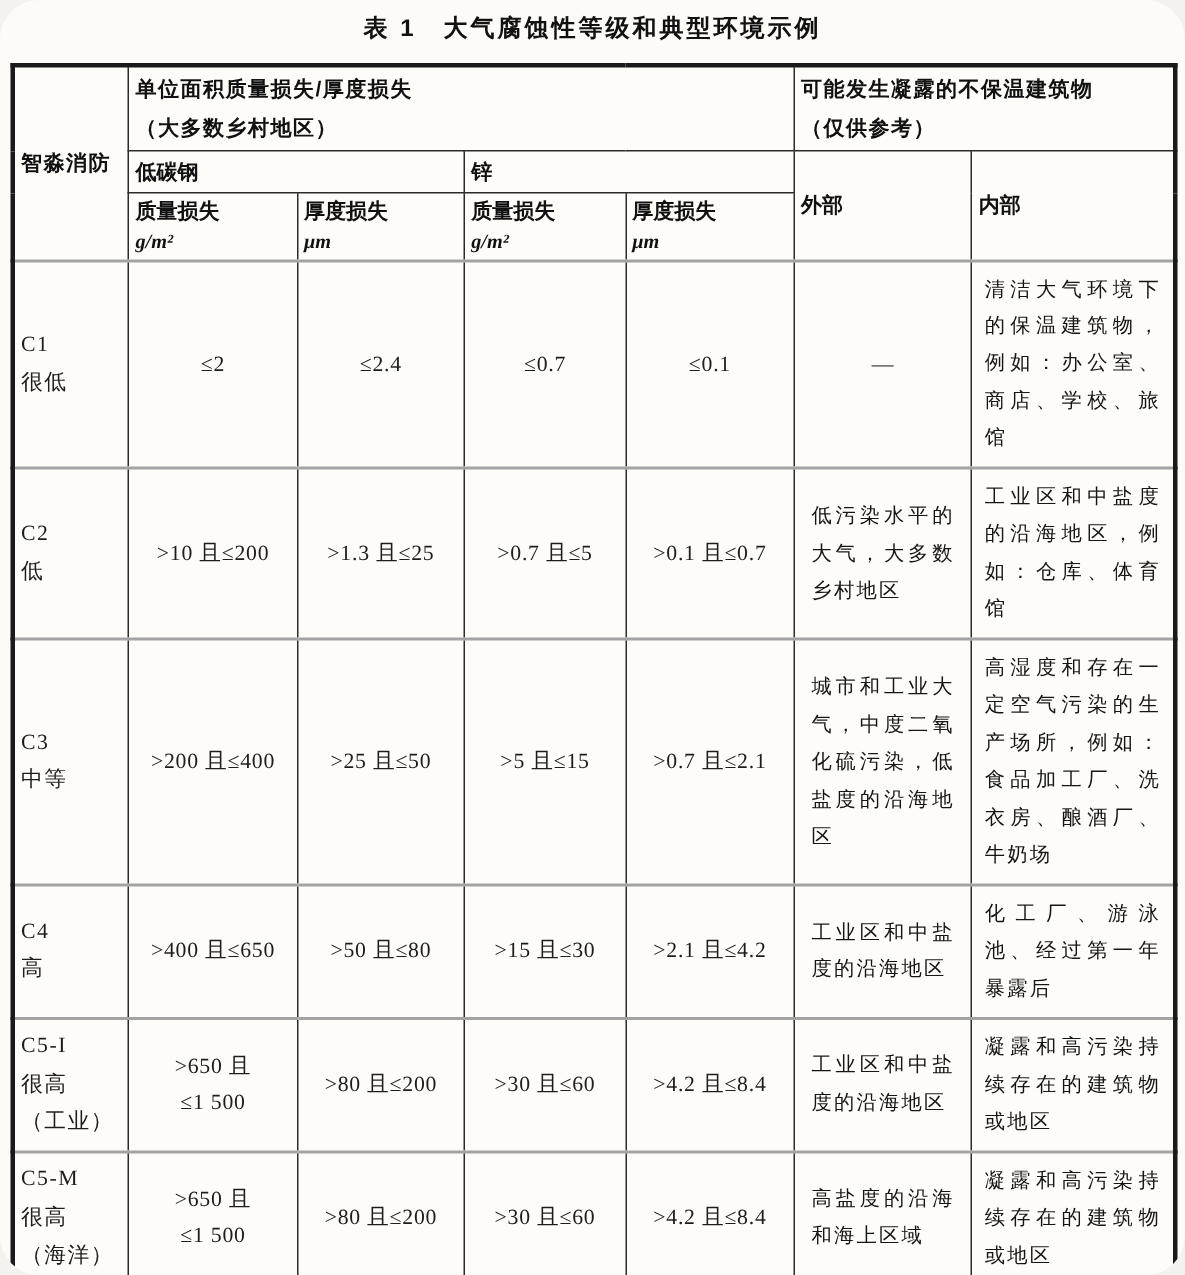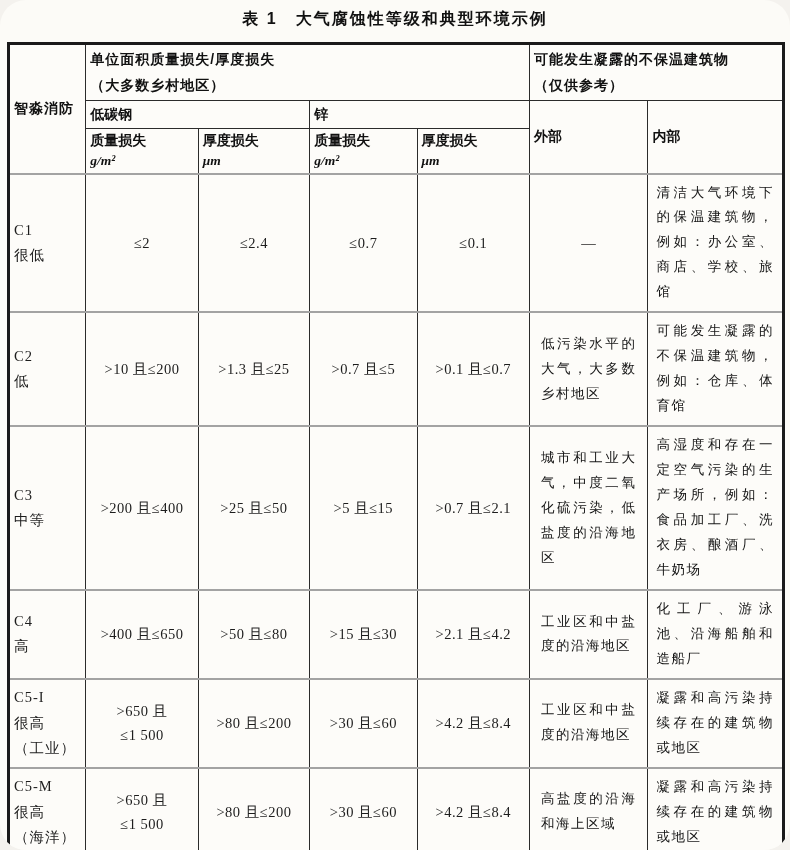--- a/index.html
+++ b/index.html
@@ -122,41 +122,41 @@
         <td class="env env-int">清洁大气环境下的保温建筑物，例如：办公室、商店、学校、旅馆</td>
       </tr>
       <tr>
         <td class="cat">C2
 低</td>
         <td class="val">&gt;10 且≤200</td>
         <td class="val">&gt;1.3 且≤25</td>
         <td class="val">&gt;0.7 且≤5</td>
         <td class="val">&gt;0.1 且≤0.7</td>
         <td class="env">低污染水平的大气，大多数乡村地区</td>
-        <td class="env env-int">可能发生凝露的不保温建筑物，例如：仓库、体育馆</td>
+        <td class="env env-int">工业区和中盐度的沿海地区，例如：仓库、体育馆</td>
       </tr>
       <tr>
         <td class="cat">C3
 中等</td>
         <td class="val">&gt;200 且≤400</td>
         <td class="val">&gt;25 且≤50</td>
         <td class="val">&gt;5 且≤15</td>
         <td class="val">&gt;0.7 且≤2.1</td>
         <td class="env">城市和工业大气，中度二氧化硫污染，低盐度的沿海地区</td>
         <td class="env env-int">高湿度和存在一定空气污染的生产场所，例如：食品加工厂、洗衣房、酿酒厂、牛奶场</td>
       </tr>
       <tr>
         <td class="cat">C4
 高</td>
         <td class="val">&gt;400 且≤650</td>
         <td class="val">&gt;50 且≤80</td>
         <td class="val">&gt;15 且≤30</td>
         <td class="val">&gt;2.1 且≤4.2</td>
         <td class="env">工业区和中盐度的沿海地区</td>
-        <td class="env env-int">化工厂、游泳池、沿海船舶和造船厂</td>
+        <td class="env env-int">化工厂、游泳池、经过第一年暴露后</td>
       </tr>
       <tr>
         <td class="cat">C5-I
 很高
 （工业）</td>
         <td class="val">&gt;650 且
 ≤1 500</td>
         <td class="val">&gt;80 且≤200</td>
         <td class="val">&gt;30 且≤60</td>
         <td class="val">&gt;4.2 且≤8.4</td>

